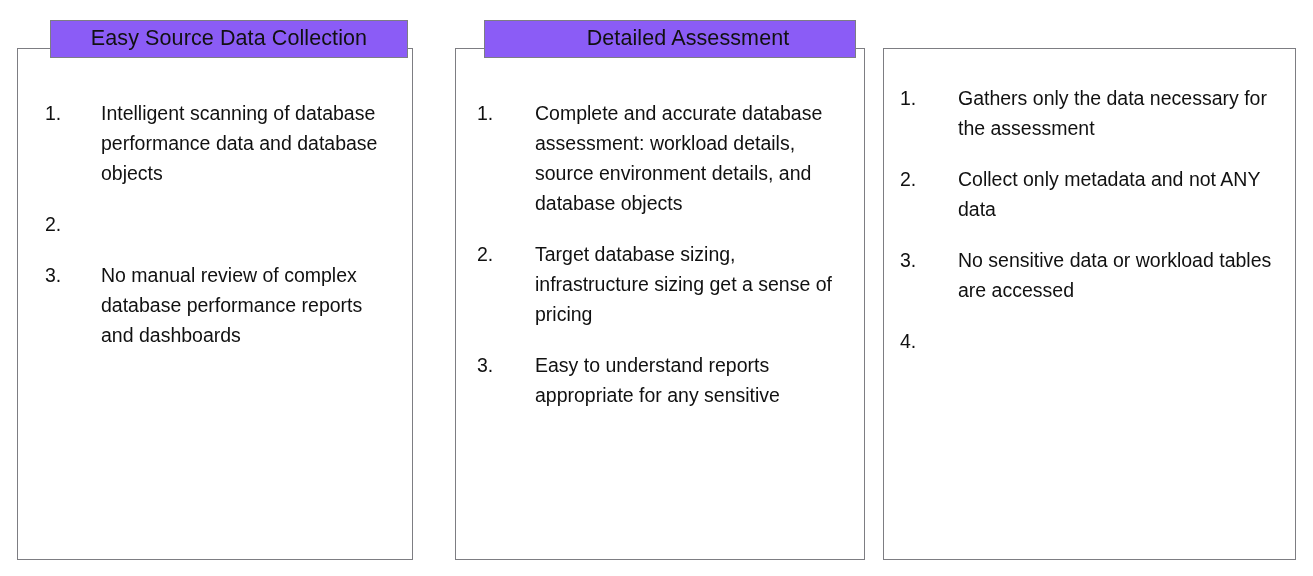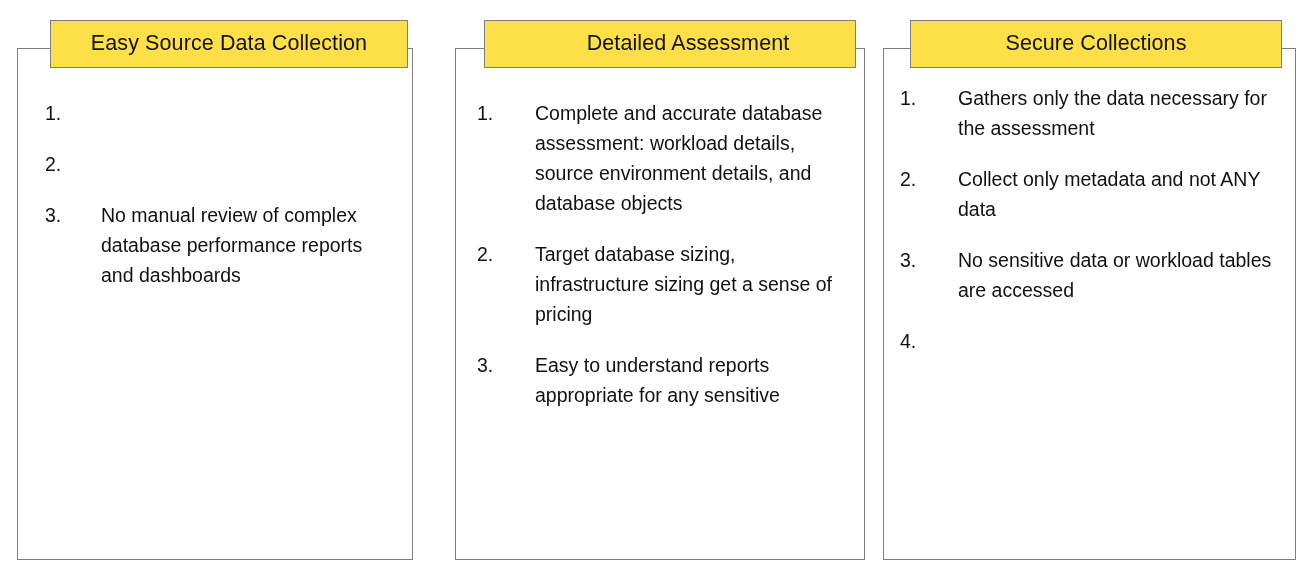--- a/index.html
+++ b/index.html
@@ -36,22 +36,22 @@
     box-sizing: border-box;
     border: 1.6px solid #7d7d82;
     background: transparent;
   }
 
   
   .panel-header {
     position: absolute;
     top: -28px;
     box-sizing: border-box;
-    height: 48px;
-    background: #fde047;
+    height: 38px;
+    background: #8b5cf6;
     border: 1.6px solid #7d7d85;
     display: flex;
     align-items: center;
     justify-content: center;
     z-index: 3;
   }
   .panel-header-label {
     font-size: 21.5px;
     line-height: 1;
     color: #111111;
@@ -116,20 +116,21 @@
 <body>
 
 <div id="board">
 
   <section class="panel col-1">
     <div class="panel-frame"></div>
     <div class="panel-body">
       <ol class="list" style="margin:0;padding:0;list-style:none">
         <li class="list-item">
           <span class="item-number">1.</span>
+          <span class="item-text">Intelligent scanning of database performance data and database objects</span>
         </li>
         <li class="list-item">
           <span class="item-number">2.</span>
         </li>
         <li class="list-item">
           <span class="item-number">3.</span>
           <span class="item-text">No manual review of complex database performance reports and dashboards</span>
         </li>
       </ol>
     </div>
@@ -175,18 +176,15 @@
         </li>
         <li class="list-item">
           <span class="item-number">3.</span>
           <span class="item-text">No sensitive data or workload tables are accessed</span>
         </li>
         <li class="list-item">
           <span class="item-number">4.</span>
         </li>
       </ol>
     </div>
-    <div class="panel-header">
-      <span class="panel-header-label">Secure Collections</span>
-    </div>
   </section>
 
 </div>
 
 </body></html>

